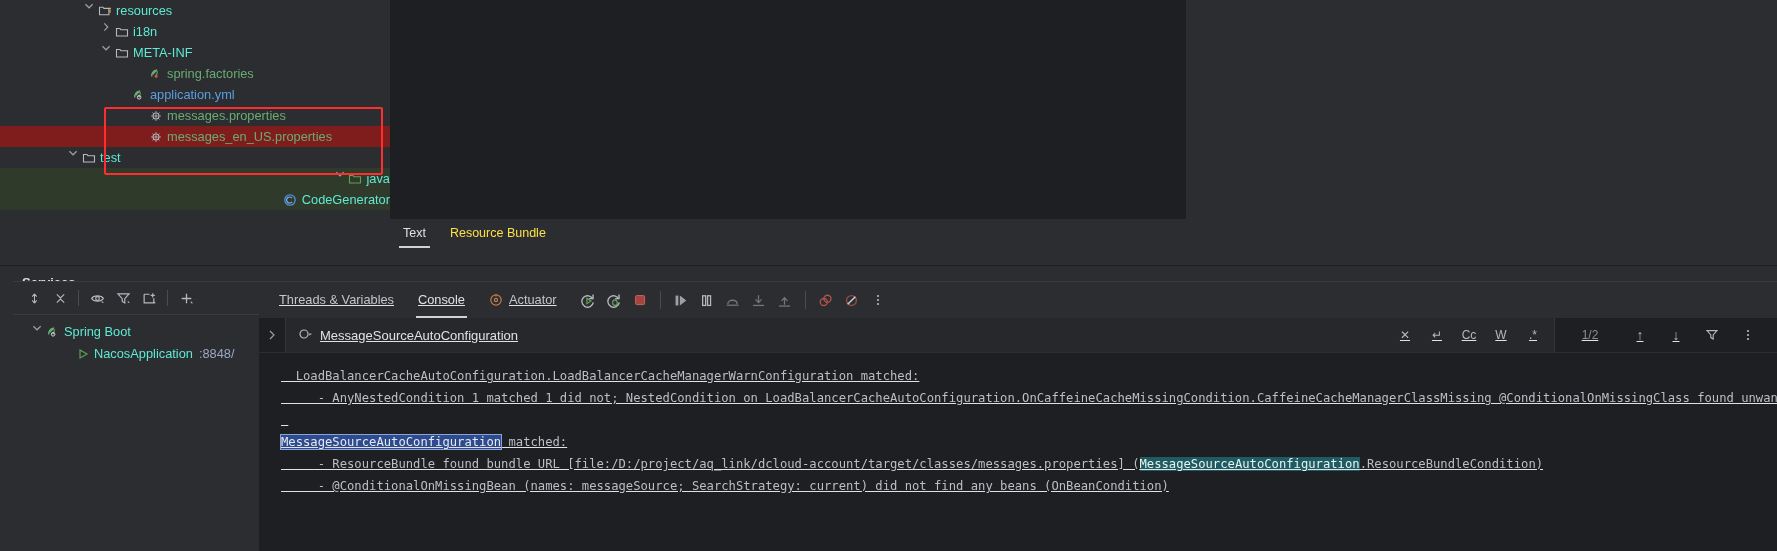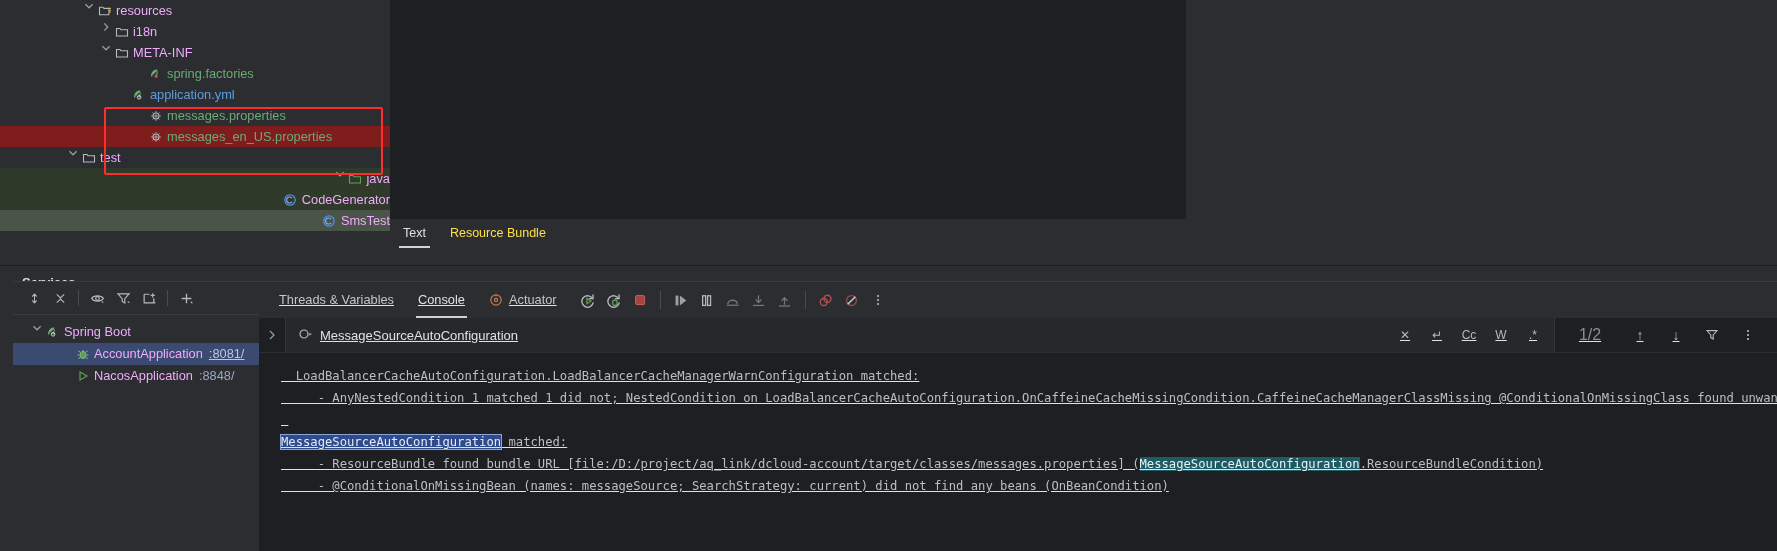--- a/index.html
+++ b/index.html
@@ -35,21 +35,21 @@
   .tree-row.testroot { background: #2f3a2b; justify-content: flex-end; }
   .tree-row.selected-row { background: #7f1d1d; }
   .arrow {
     display: inline-block; width: 13px; text-align: center;
     color: #9aa0a6; font-size: 9px; flex: 0 0 auto;
   }
   .tree-icon { display: inline-block; width: 17px; flex: 0 0 auto; text-align: center; line-height: 0; }
   .lbl { padding-left: 3px; }
   .lbl.green { color: #6aab73; }
   .lbl.blue { color: #5a9ee0; }
-  .lbl.white { color: #f0abfc; }
+  .lbl.white { color: #5eead4; }
 
   
   .red-box {
     position: absolute; border: 2px solid #ff2d2d; border-radius: 2px;
     pointer-events: none;
   }
 
   
   .v-split {
     position: absolute; left: 390px; top: 0; width: 1px; height: 219px; background: #1e1f22;
@@ -133,21 +133,21 @@
   .sb-divider { width: 1px; height: 34px; background: #34363a; }
   .sb-field {
     flex: 1 1 auto; display: flex; align-items: center; gap: 8px; padding-left: 12px;
     background: #26282c; height: 34px;
   }
   .sb-value { font-size: 13px; color: #dfe1e5; font-family: "Liberation Sans", sans-serif; }
   .sb-ctl {
     min-width: 22px; height: 22px; display: flex; align-items: center; justify-content: center;
     color: #b5b8bd; font-size: 12px; padding: 0 4px;
   }
-  .sb-count { width: 70px; text-align: center; color: #8b8e93; font-size: 16px; }
+  .sb-count { width: 70px; text-align: center; color: #8b8e93; font-size: 12px; }
 
   .console-out {
     background: #1e1f22; padding: 12px 0 0 0; height: 200px; overflow: hidden;
     font-family: "DejaVu Sans Mono", monospace; font-size: 12.2px; color: #bcbec4;
   }
   .cline { white-space: pre; line-height: 22px; padding-left: 22px; }
   .hl-current {
     background: #2e4b8f; color: #e6e9f0; outline: 1px solid #8aa4d6;
   }
   .hl-other { background: #1f5b63; color: #e6f2f2; }
@@ -257,29 +257,20 @@
           <span class="lbl white">java</span>
         </div>
         <div class="tree-row testroot">
           <span style="display: inline-block; width: 117px; flex: 0 0 auto;"></span>
           <span class="arrow"></span>
           <span class="tree-icon"><svg width="14" height="14" viewBox="0 0 14 14">
               <circle cx="7" cy="7" r="5.2" fill="none" stroke="#4f8ee0" stroke-width="1.3"></circle>
               <path d="M9 5.2 a3 3 0 1 0 0 3.6" fill="none" stroke="#7fb2ec" stroke-width="1.2"></path>
             </svg></span>
           <span class="lbl white">CodeGenerator</span>
-        </div>
-        <div class="tree-row testroot" style="background: rgb(74, 84, 72);">
-          <span style="display: inline-block; width: 117px; flex: 0 0 auto;"></span>
-          <span class="arrow"></span>
-          <span class="tree-icon"><svg width="14" height="14" viewBox="0 0 14 14">
-              <circle cx="7" cy="7" r="5.2" fill="none" stroke="#4f8ee0" stroke-width="1.3"></circle>
-              <path d="M9 5.2 a3 3 0 1 0 0 3.6" fill="none" stroke="#7fb2ec" stroke-width="1.2"></path>
-            </svg></span>
-          <span class="lbl white">SmsTest</span>
         </div>
       </div>
 
     <div class="red-box" style="left:104px; top:107px; width:275px; height:64px;"></div>
 
     <div class="editor-tabs-bar" id="editor-tabs">
         <div class="ed-tab active"><span>Text</span></div>
         <div class="ed-tab"><span>Resource Bundle</span></div>
       </div>
   </div>
@@ -338,30 +329,20 @@
             <span class="arrow"><svg width="13" height="13" viewBox="0 0 14 14">
                 <path d="M2.6 4.6 L6.5 8.4 L10.4 4.6" stroke="#9aa0a6" stroke-width="1.3" fill="none"></path>
               </svg></span>
             <span class="tree-icon"><svg width="14" height="14" viewBox="0 0 14 14">
                 <path d="M3 9.4 C2 7.2 4 3.6 7.3 3.2 C6.4 5.2 4.6 5.6 3.8 7.4" fill="none" stroke="#6aab73" stroke-width="1.3"></path>
                 <path d="M7.3 3.2 c1.2 1.4 1.2 4-.6 5.6" fill="none" stroke="#6aab73" stroke-width="1.2"></path>
                 <circle cx="7.1" cy="9.3" r="1.8" fill="none" stroke="#cfd2d6" stroke-width="1"></circle>
                 <path d="M7.1 8.2 v1.2" stroke="#cfd2d6" stroke-width="1"></path>
               </svg></span>
             <span class="lbl white">Spring Boot</span>
-          </div>
-          <div class="svc-row selected">
-            <span style="display: inline-block; width: 48px; flex: 0 0 auto;"></span>
-            <span class="arrow"></span>
-            <span class="tree-icon"><svg width="14" height="14" viewBox="0 0 14 14">
-                <ellipse cx="7" cy="8" rx="3" ry="3.6" fill="#5f9e54" stroke="#8fc586" stroke-width=".8"></ellipse>
-                <path d="M7 3.2 v1.6 M4 5 l-1.6-1 M10 5 l1.6-1 M3.4 8 h-1.8 M10.6 8 h1.8 M4 10.6 l-1.6 1 M10 10.6 l1.6 1" stroke="#8fc586" stroke-width="1"></path>
-              </svg></span>
-            <span class="lbl white">AccountApplication</span>
-            <span class="port underline" style="padding-left: 6px;">:8081/</span>
           </div>
           <div class="svc-row">
             <span style="display: inline-block; width: 48px; flex: 0 0 auto;"></span>
             <span class="arrow"></span>
             <span class="tree-icon"><svg width="14" height="14" viewBox="0 0 14 14">
                 <path d="M4 3 L11 7 L4 11 z" fill="none" stroke="#5f9e54" stroke-width="1.2"></path>
               </svg></span>
             <span class="lbl white">NacosApplication</span>
             <span class="port" style="padding-left: 6px;">:8848/</span>
           </div>

